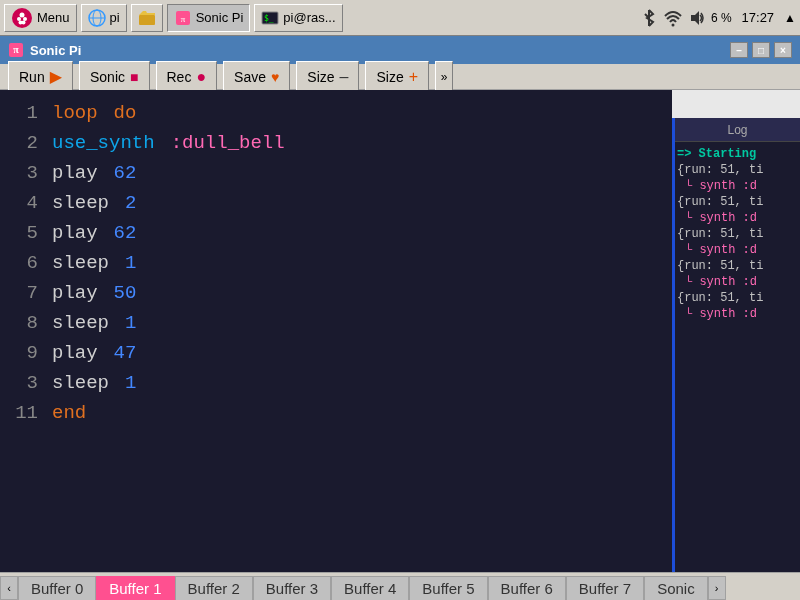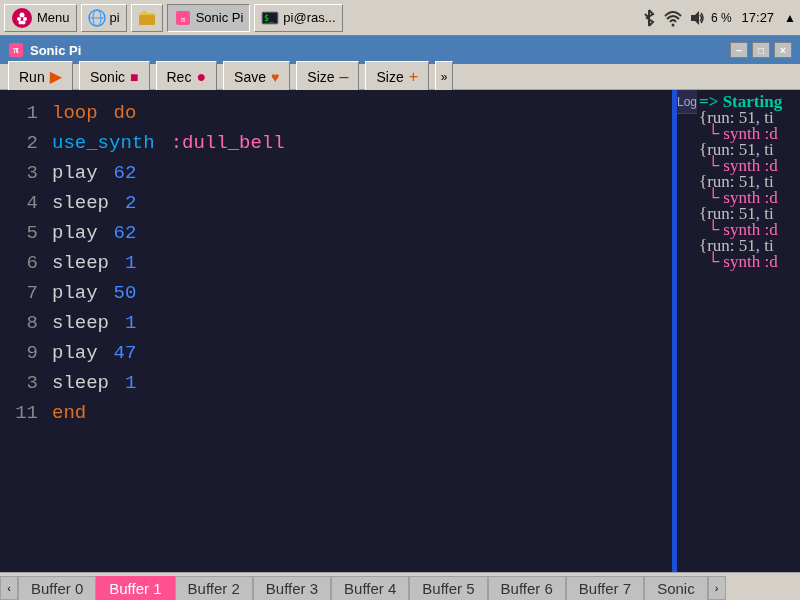--- a/index.html
+++ b/index.html
@@ -105,31 +105,31 @@
     }
     .code-lines { font-family: 'Courier New', monospace; font-size: 19px; line-height: 30px; }
     .code-line { display: flex; align-items: baseline; padding: 0 8px; }
     .line-num { color: #888; width: 30px; text-align: right; margin-right: 14px; flex-shrink: 0; user-select: none; }
     .code-content { display: flex; gap: 16px; align-items: baseline; }
 
     
     #log-panel {
       width: 128px;
       background: #1a1a2e;
-      border-left: 5px solid #1d4ed8;
-      display: flex; flex-direction: row;
+      border-left: 3px solid #1d4ed8;
+      display: flex; flex-direction: column; margin-top: 28px;
     }
     #log-header {
       height: 24px; background: #2a2a4e;
       display: flex; align-items: center; justify-content: center;
       color: #aaa; font-size: 12px; border-bottom: 1px solid #444;
     }
     #log-content {
       flex: 1; overflow: hidden; padding: 4px 2px;
-      font-family: Liberation Serif, serif; font-size: 17px; line-height: 16px;
+      font-family: Liberation Mono, monospace; font-size: 12px; line-height: 16px;
     }
     .log-starting { color: #00c8a0; font-weight: bold; }
     .log-run { color: #c0c0c0; }
     .log-synth { color: #ff69b4; padding-left: 8px; }
 
     
     #tabs-bar {
       height: 28px;
       background: #d4d0c8;
       display: flex; align-items: flex-end; padding: 0 0;

